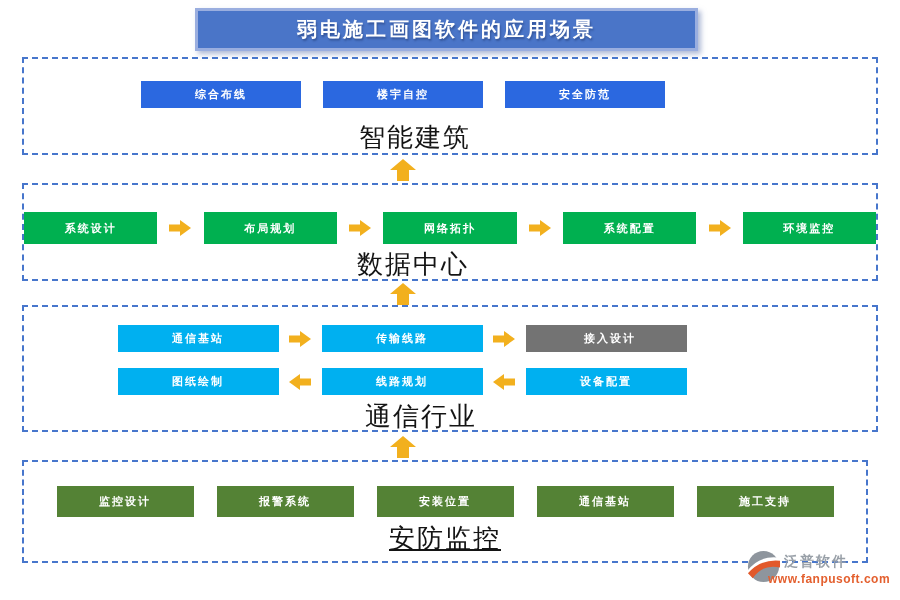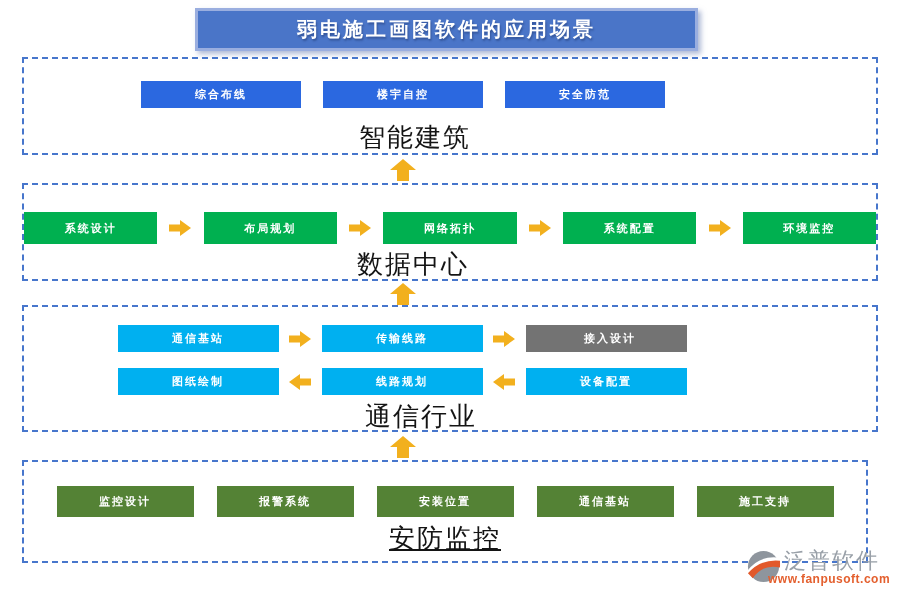--- a/index.html
+++ b/index.html
@@ -53,21 +53,21 @@
   
   .uparrow { position:absolute; left:390px; width:26px; height:22px; }
   .uparrow-1 { top:159px; }
   .uparrow-2 { top:283px; }
   .uparrow-3 { top:436px; }
 
   
   .logo { position:absolute; left:746px; top:549px; display:flex; align-items:flex-start; z-index:5; }
   .logo-icon { margin-right:3px; }
   .logo-textcol { display:flex; flex-direction:column; }
-  .logo-name { font-size:22px; font-weight:normal; color:#99A0A8; letter-spacing:2px; line-height:24px; }
+  .logo-name { font-size:14px; font-weight:bold; color:#99A0A8; letter-spacing:2px; line-height:24px; }
   .logo-url  { font-size:12px; font-weight:bold; color:#E4602F; letter-spacing:.5px; margin-left:-16px; line-height:13px; }
 </style>
 </head>
 <body>
 
 <div class="canvas">
 
   <div class="title-banner">弱电施工画图软件的应用场景</div>
 
   <div id="sections">

